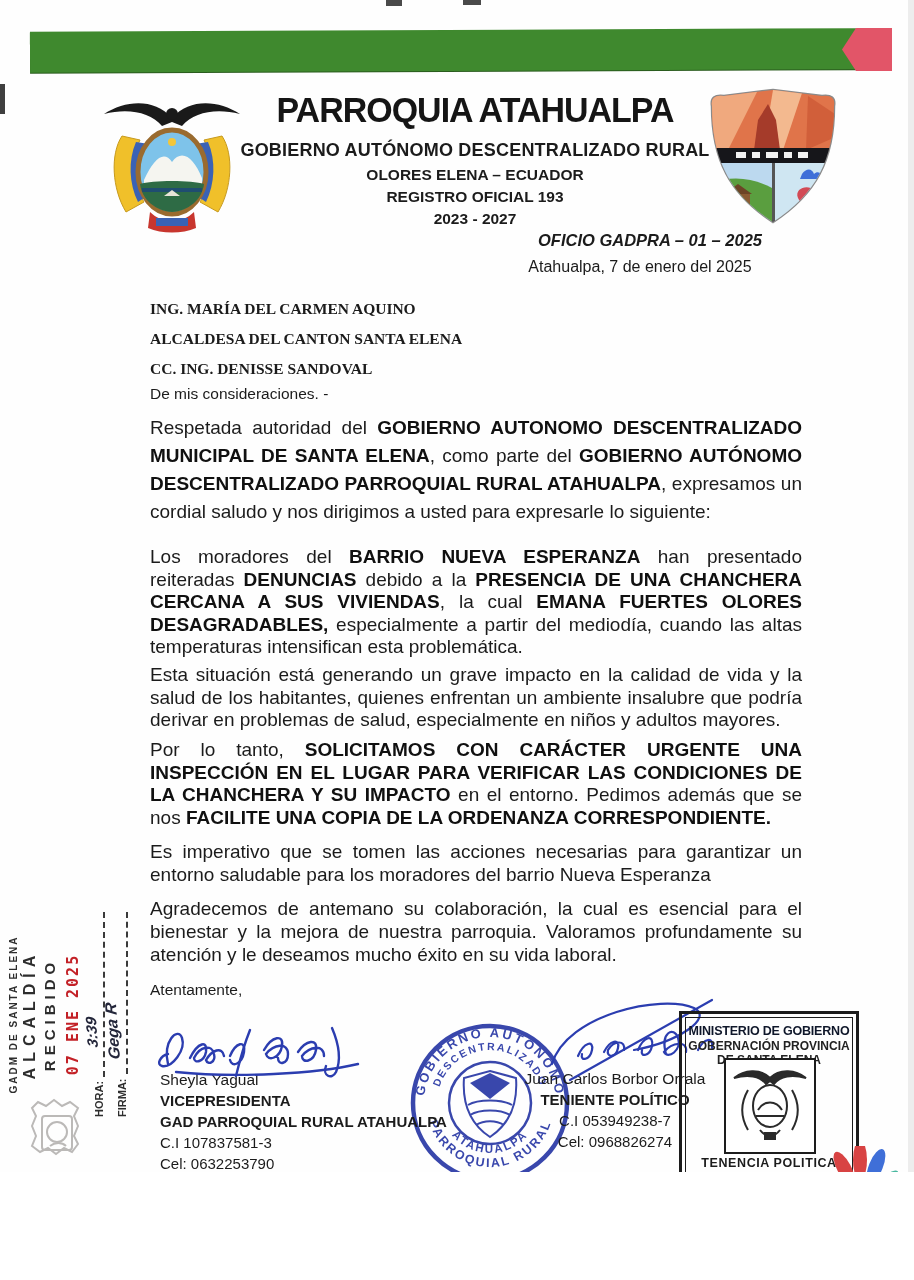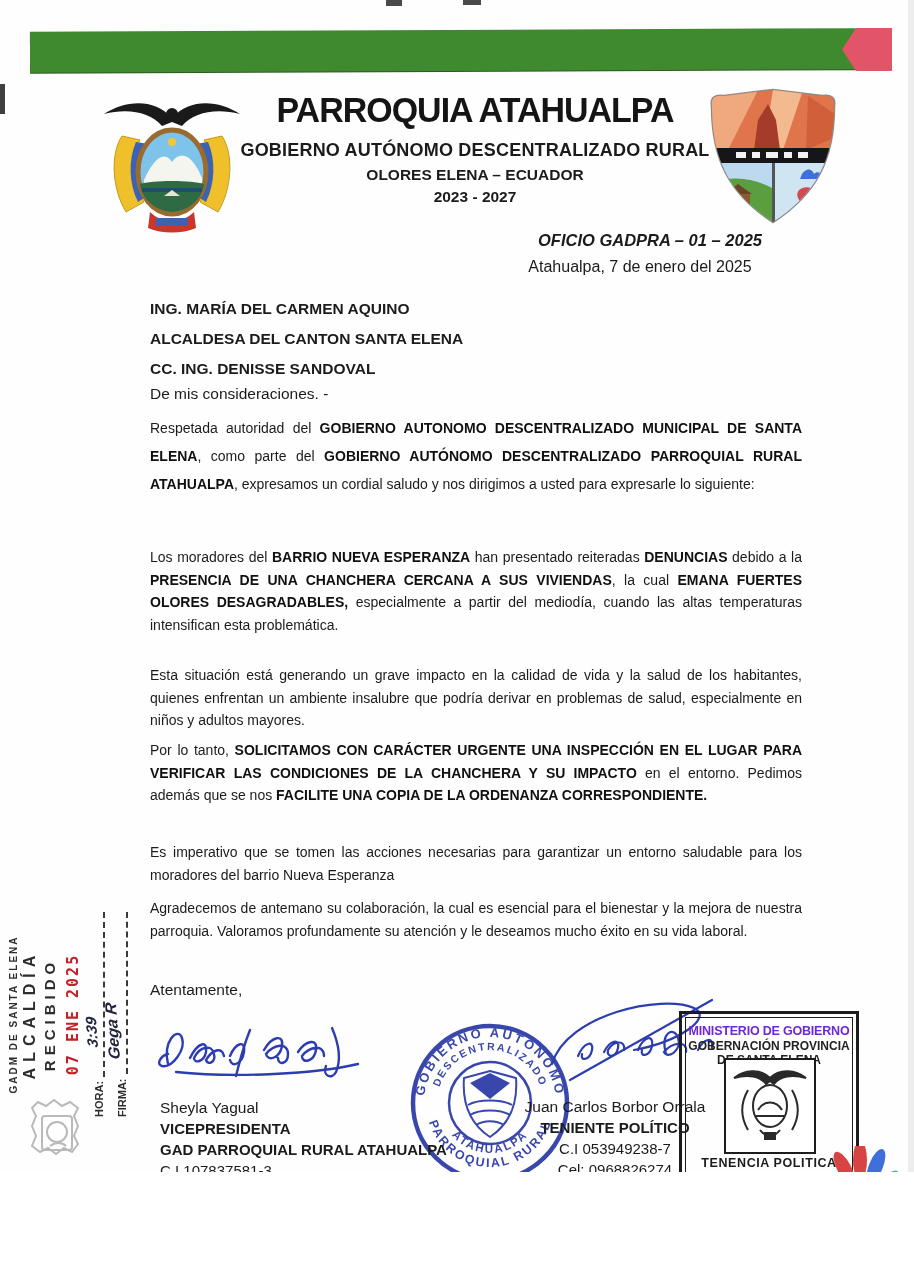--- a/index.html
+++ b/index.html
@@ -16,43 +16,43 @@
   #doc-title{font-size:35px;font-weight:bold;letter-spacing:-1px;transform:scaleX(.97);color:#151515;}
   #hline1{margin-top:10px;font-size:18px;font-weight:bold;letter-spacing:.2px;}
   #hline2{margin-top:5px;font-size:15.5px;font-weight:bold;}
   #hline3{margin-top:4px;font-size:15.5px;font-weight:bold;}
   #hline4{margin-top:4px;font-size:15.5px;font-weight:bold;}
   
   #oficio{left:500px;top:231px;width:300px;text-align:center;font-size:16.5px;font-weight:bold;font-style:italic;}
   #date-line{left:490px;top:258px;width:300px;text-align:center;font-size:16px;}
   
   .col{left:150px;width:652px;}
-  #recipients{top:294px;font-weight:bold;font-size:15.5px;line-height:30px;}
+  #recipients{top:294px;font-weight:bold;font-size:15.5px;line-height:30px;font-family:Liberation Serif, serif;}
   #salutation{top:385px;font-size:15.5px;}
-  .para{text-align:justify;font-size:14px;}
+  .para{text-align:justify;font-size:19px;}
   #p1{top:414px;line-height:28px;}
   #p2{top:546px;line-height:22.6px;}
   #p3{top:664px;line-height:22.6px;}
   #p4{top:739px;line-height:22.6px;}
   #p5{top:841px;line-height:22.6px;}
   #p6{top:897px;line-height:23px;}
   #closing{top:981px;font-size:15.5px;}
   
-  .sig-block{font-size:15px;line-height:21px;z-index:3;margin-top:28px;}
+  .sig-block{font-size:15px;line-height:21px;z-index:3;}
   #sig-left{left:160px;top:1069px;}
   #sig-right{left:515px;top:1068px;text-align:center;width:200px;}
   .sig-name{font-size:15.5px;}
   .sig-title{font-weight:bold;}
   svg.signature{z-index:4;}
   
   #round-stamp{left:404px;top:1017px;z-index:2;opacity:.93;}
   
   #ministry-stamp{left:679px;top:1011px;width:174px;height:182px;border:3px solid #1c1c1c;background:transparent;z-index:4;}
   #ministry-inner{position:absolute;left:3px;top:3px;right:3px;bottom:3px;border:1.5px solid #1c1c1c;text-align:center;}
-  #ministry-title{margin-top:6px;font-size:12.5px;font-weight:bold;letter-spacing:-.2px;color:#6d28d9;}
+  #ministry-title{margin-top:6px;font-size:12.5px;font-weight:bold;letter-spacing:-.2px;color:#0f172a;}
   #ministry-sub{font-size:12px;font-weight:bold;color:#222;margin-top:1px;}
   #ministry-emblem-box{position:absolute;left:38px;top:40px;width:88px;height:92px;border:2px solid #1c1c1c;background:#fff;}
   #ministry-foot1{position:absolute;left:0;right:0;top:138px;font-size:12.5px;font-weight:bold;letter-spacing:.6px;}
   #ministry-foot2{position:absolute;left:0;right:0;top:153px;font-size:12.5px;font-weight:bold;letter-spacing:1px;}
   
   #received-wrap{left:8px;top:912px;width:135px;height:205px;z-index:2;}
   #received{position:absolute;width:205px;height:135px;transform:rotate(-90deg) translate(-205px,0);transform-origin:top left;}
   #rcv-org{text-align:center;font-size:10px;font-weight:bold;letter-spacing:2px;color:#2d2d2d;}
   #rcv-office{text-align:center;font-size:16px;font-weight:bold;letter-spacing:6px;color:#2d2d2d;margin-top:2px;}
   #rcv-status{text-align:center;font-size:15px;font-weight:bold;letter-spacing:5px;color:#2d2d2d;margin-top:2px;}
@@ -144,20 +144,21 @@
       <path d="M126 108 l10 -5 l-4 9 Z" fill="#d24a55"></path>
       <path d="M104 88 c4 -6 10 -6 12 0 c4 -4 10 0 6 5 l-20 0 Z" fill="#3f6fd8"></path>
       <rect x="74" y="77" width="3" height="65" fill="#555"></rect>
     </g>
   </svg>
 
   <div class="abs" id="header-text">
     <div id="doc-title">PARROQUIA ATAHUALPA</div>
     <div id="hline1">GOBIERNO AUTÓNOMO DESCENTRALIZADO RURAL</div>
     <div id="hline2">OLORES ELENA – ECUADOR</div>
+    <div id="hline3">REGISTRO OFICIAL 193</div>
     <div id="hline4">2023 - 2027</div>
   </div>
 
   <div class="abs" id="oficio">OFICIO GADPRA – 01 – 2025</div>
   <div class="abs" id="date-line">Atahualpa, 7 de enero del 2025</div>
 
   <div class="abs col" id="recipients">
     <div>ING. MARÍA DEL CARMEN AQUINO</div>
     <div>ALCALDESA DEL CANTON SANTA ELENA</div>
     <div>CC. ING. DENISSE SANDOVAL</div>

